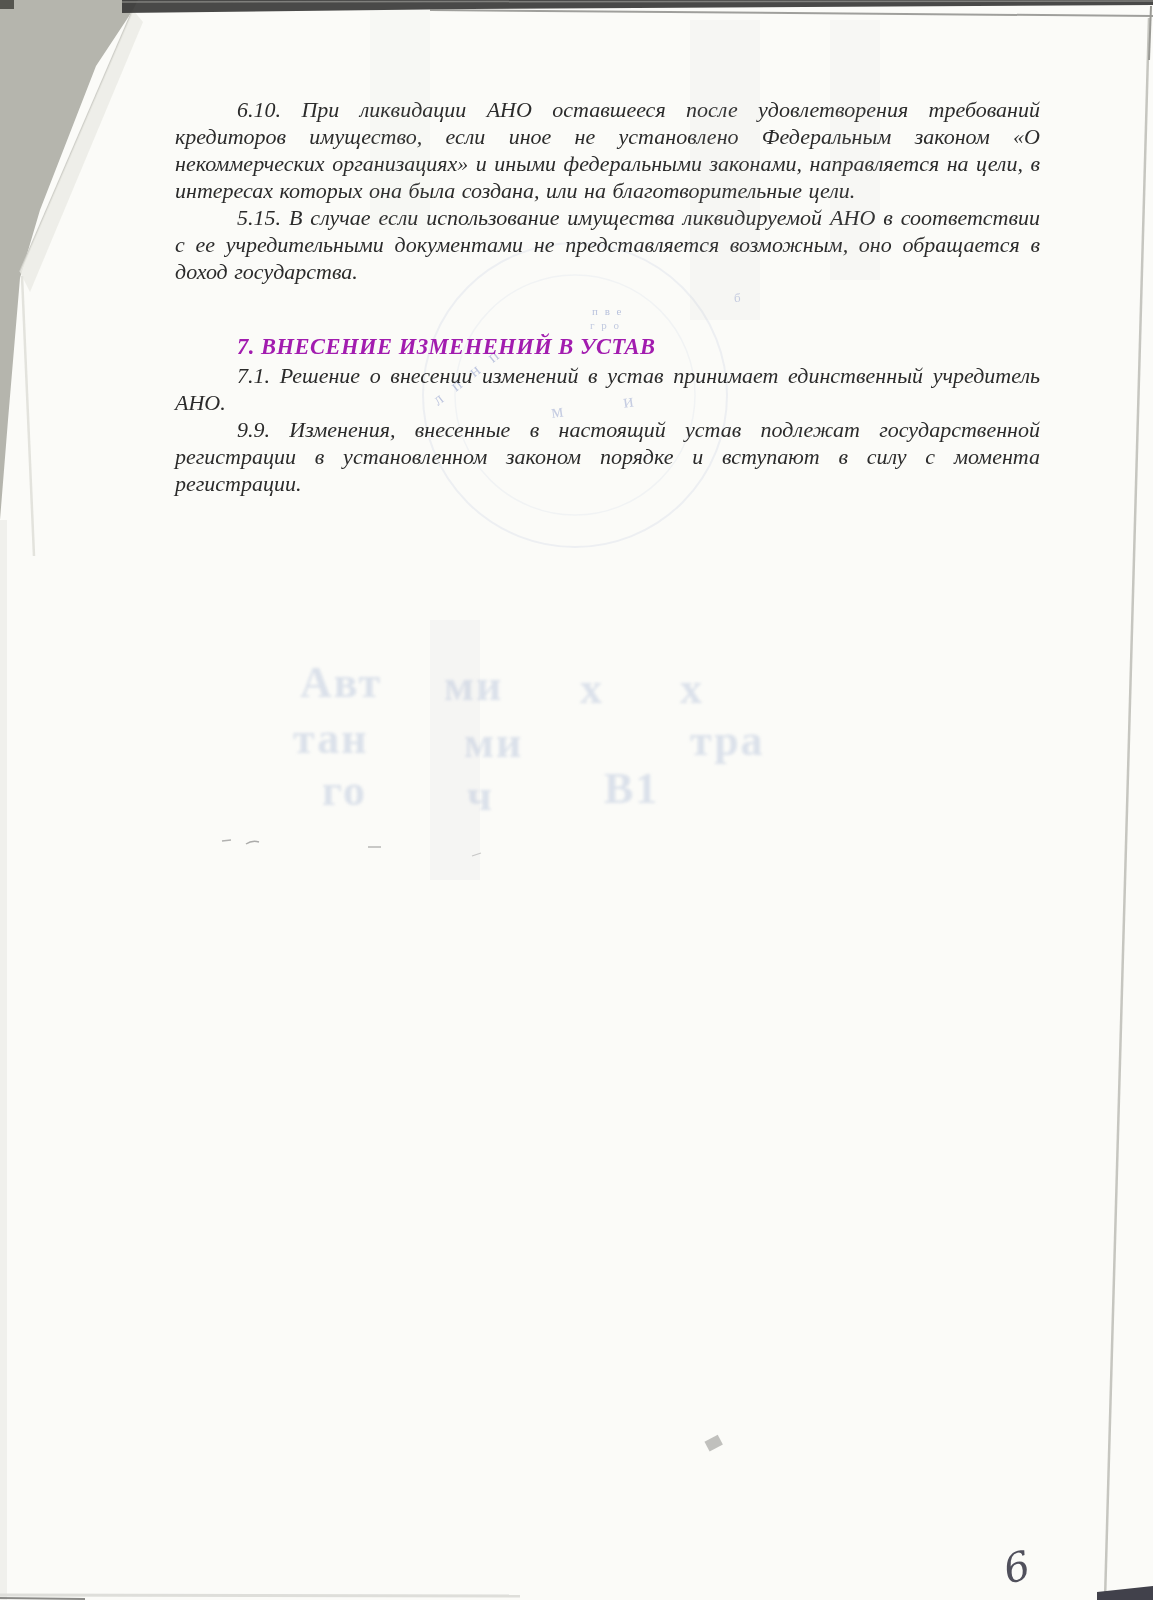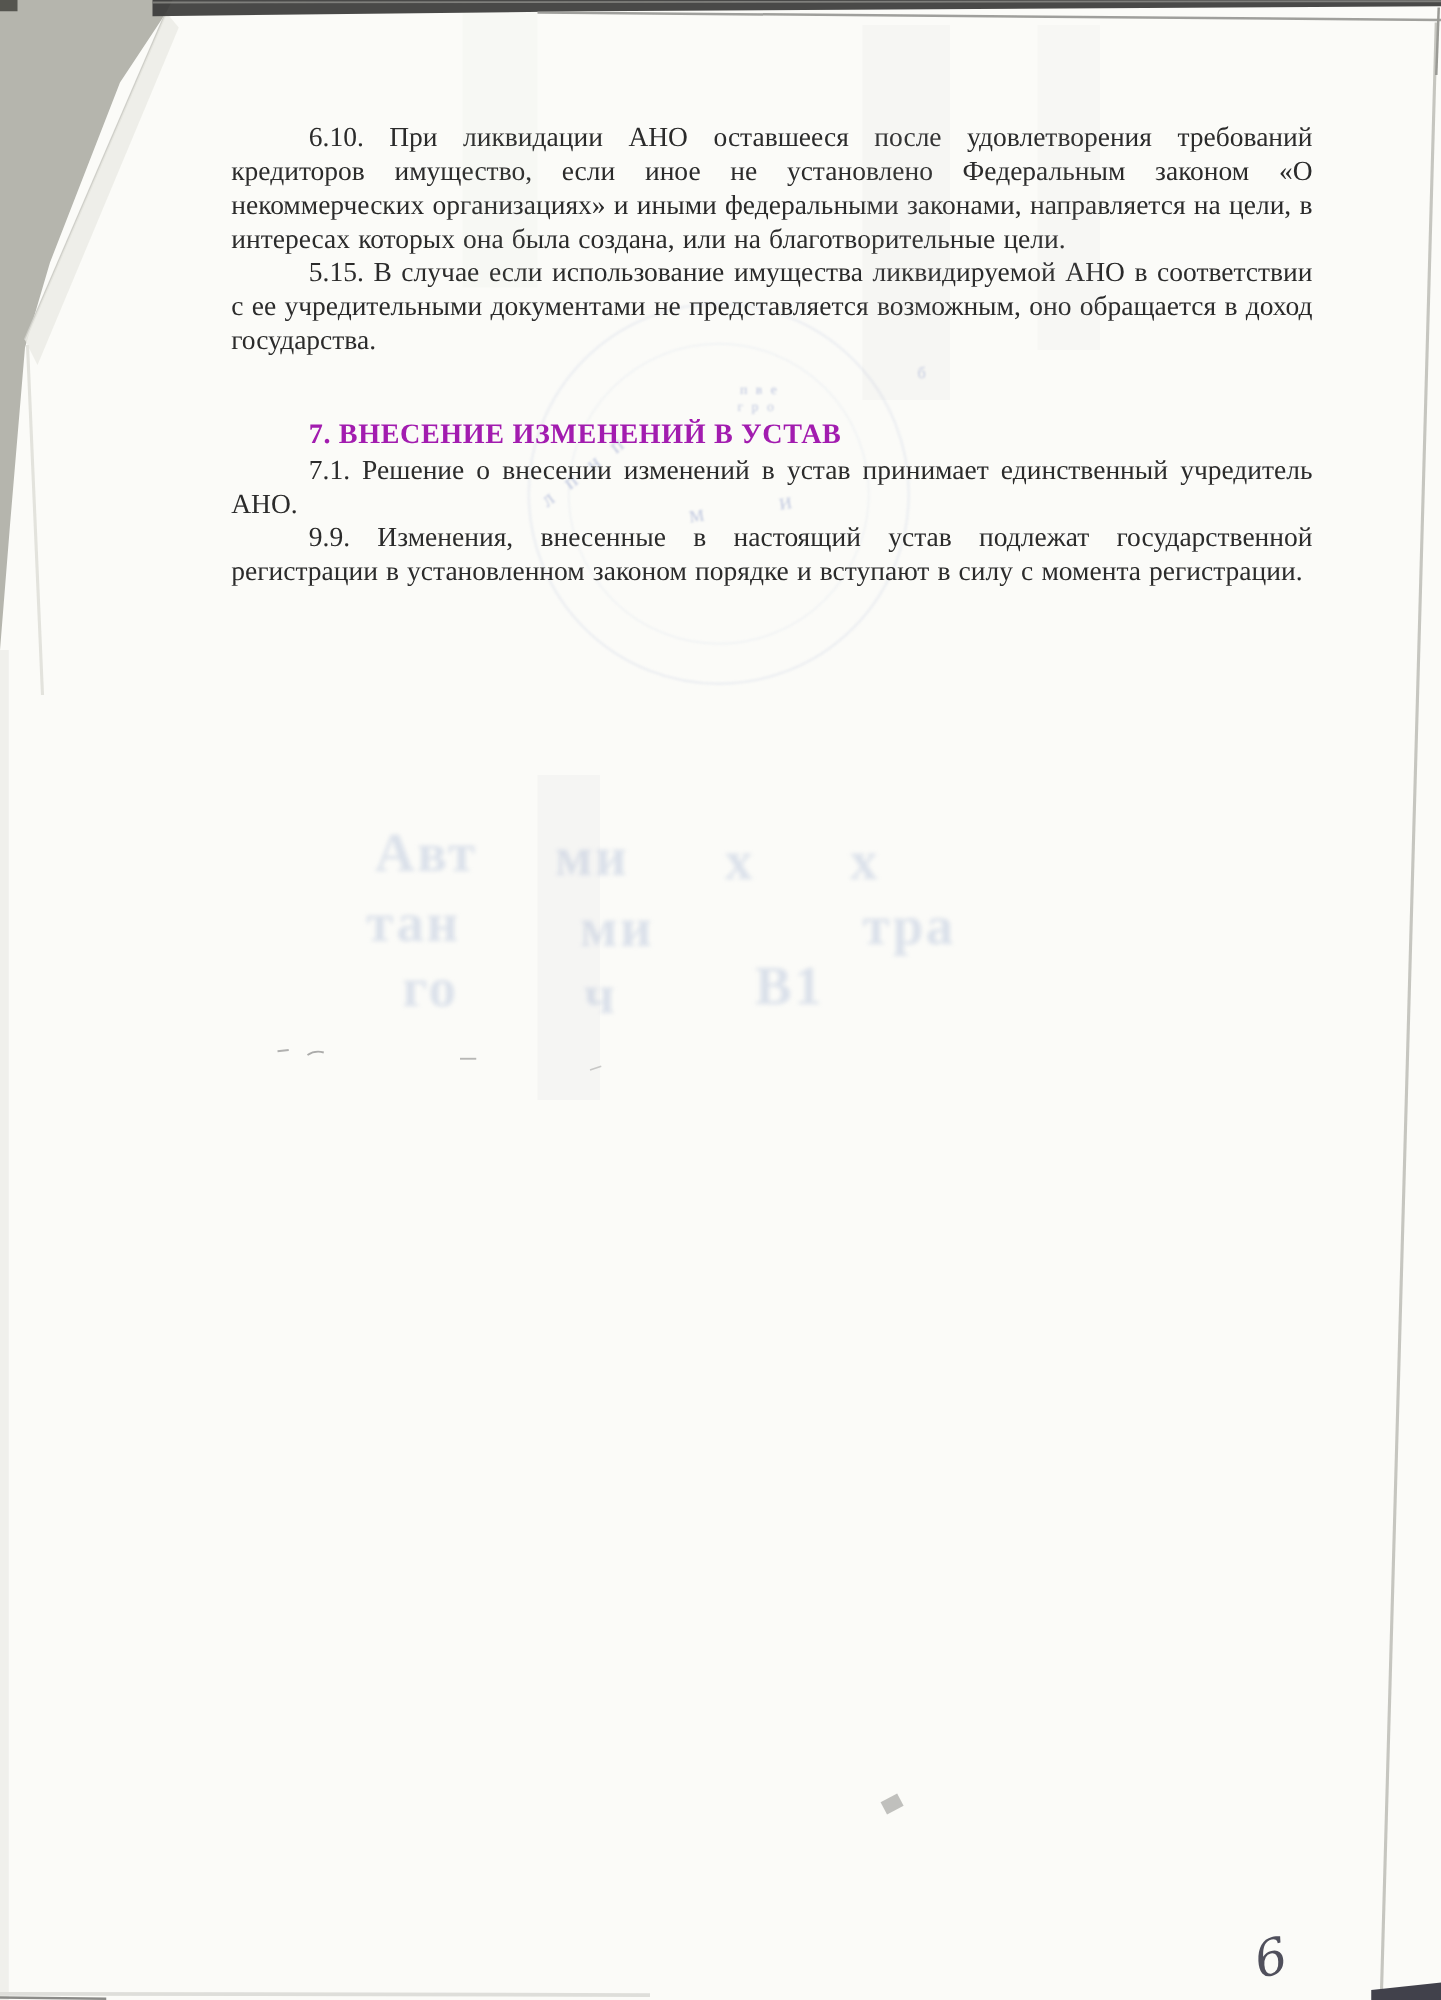--- a/index.html
+++ b/index.html
@@ -6,22 +6,22 @@
   body{
     width:1153px;height:1600px;
     background:#fbfbf8;
     overflow:hidden;position:relative;
     font-family:"Liberation Serif", serif;
   }
   .page{position:absolute;inset:0;}
 
   
   .textblock{
-    position:absolute;left:185px;top:96px;width:865px;
-    font-size:22px;line-height:27px;color:#2b2b2b;
+    position:absolute;left:175px;top:96px;width:865px;
+    font-size:22px;line-height:27px;color:#2b2b2b;font-style:italic;
   }
   .textblock p{
     margin:0;text-align:justify;text-align-last:left;
     text-indent:62px;word-spacing:1px;
   }
   .textblock h2{
     margin:48px 0 0 62px;
     font-size:22.5px;line-height:27px;font-weight:bold;color:#a21caf;
     letter-spacing:.5px;
   }

